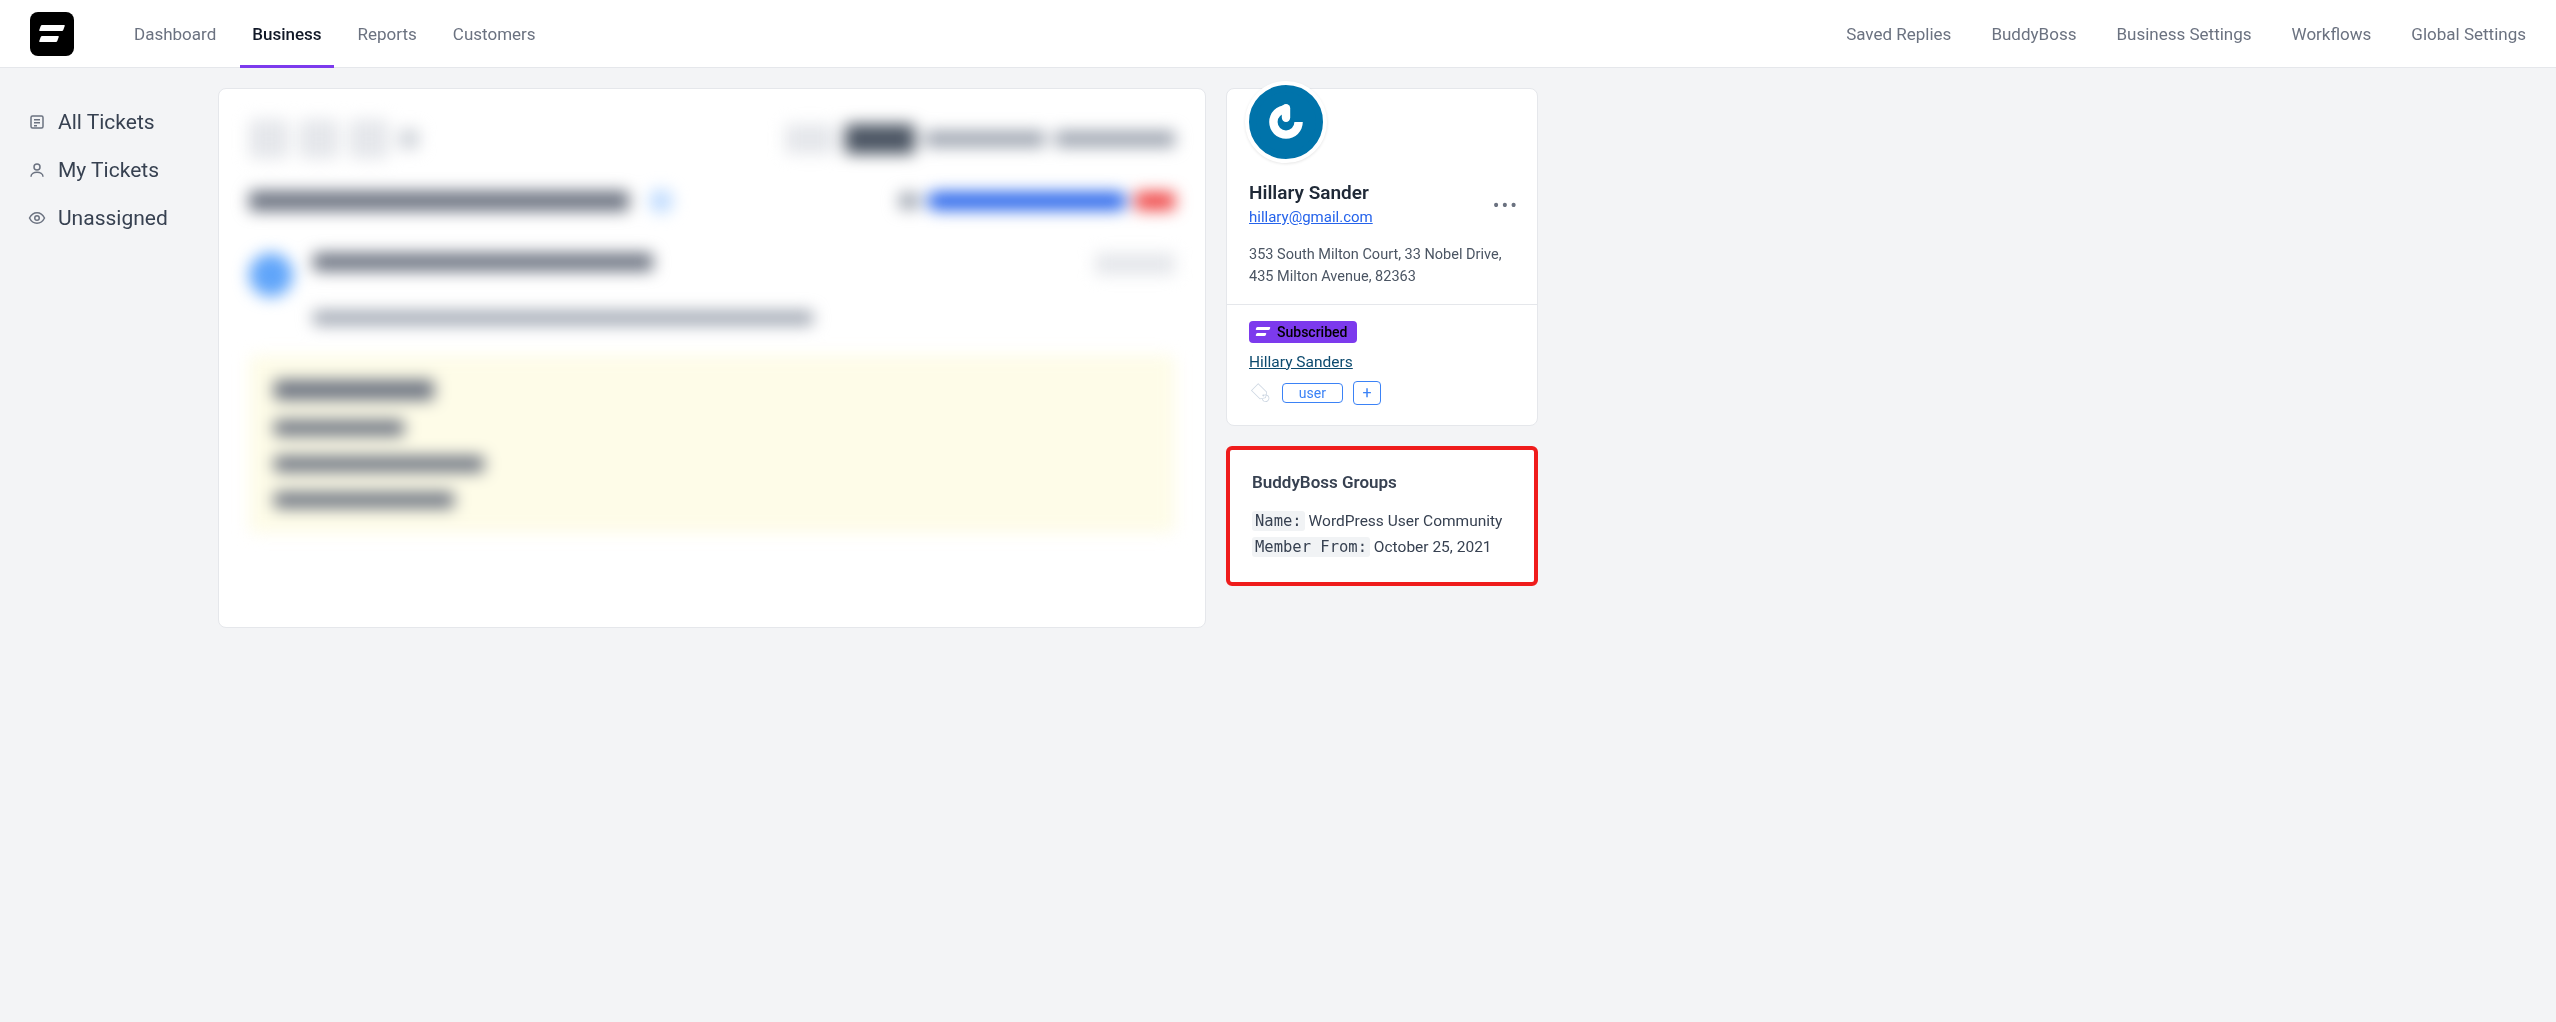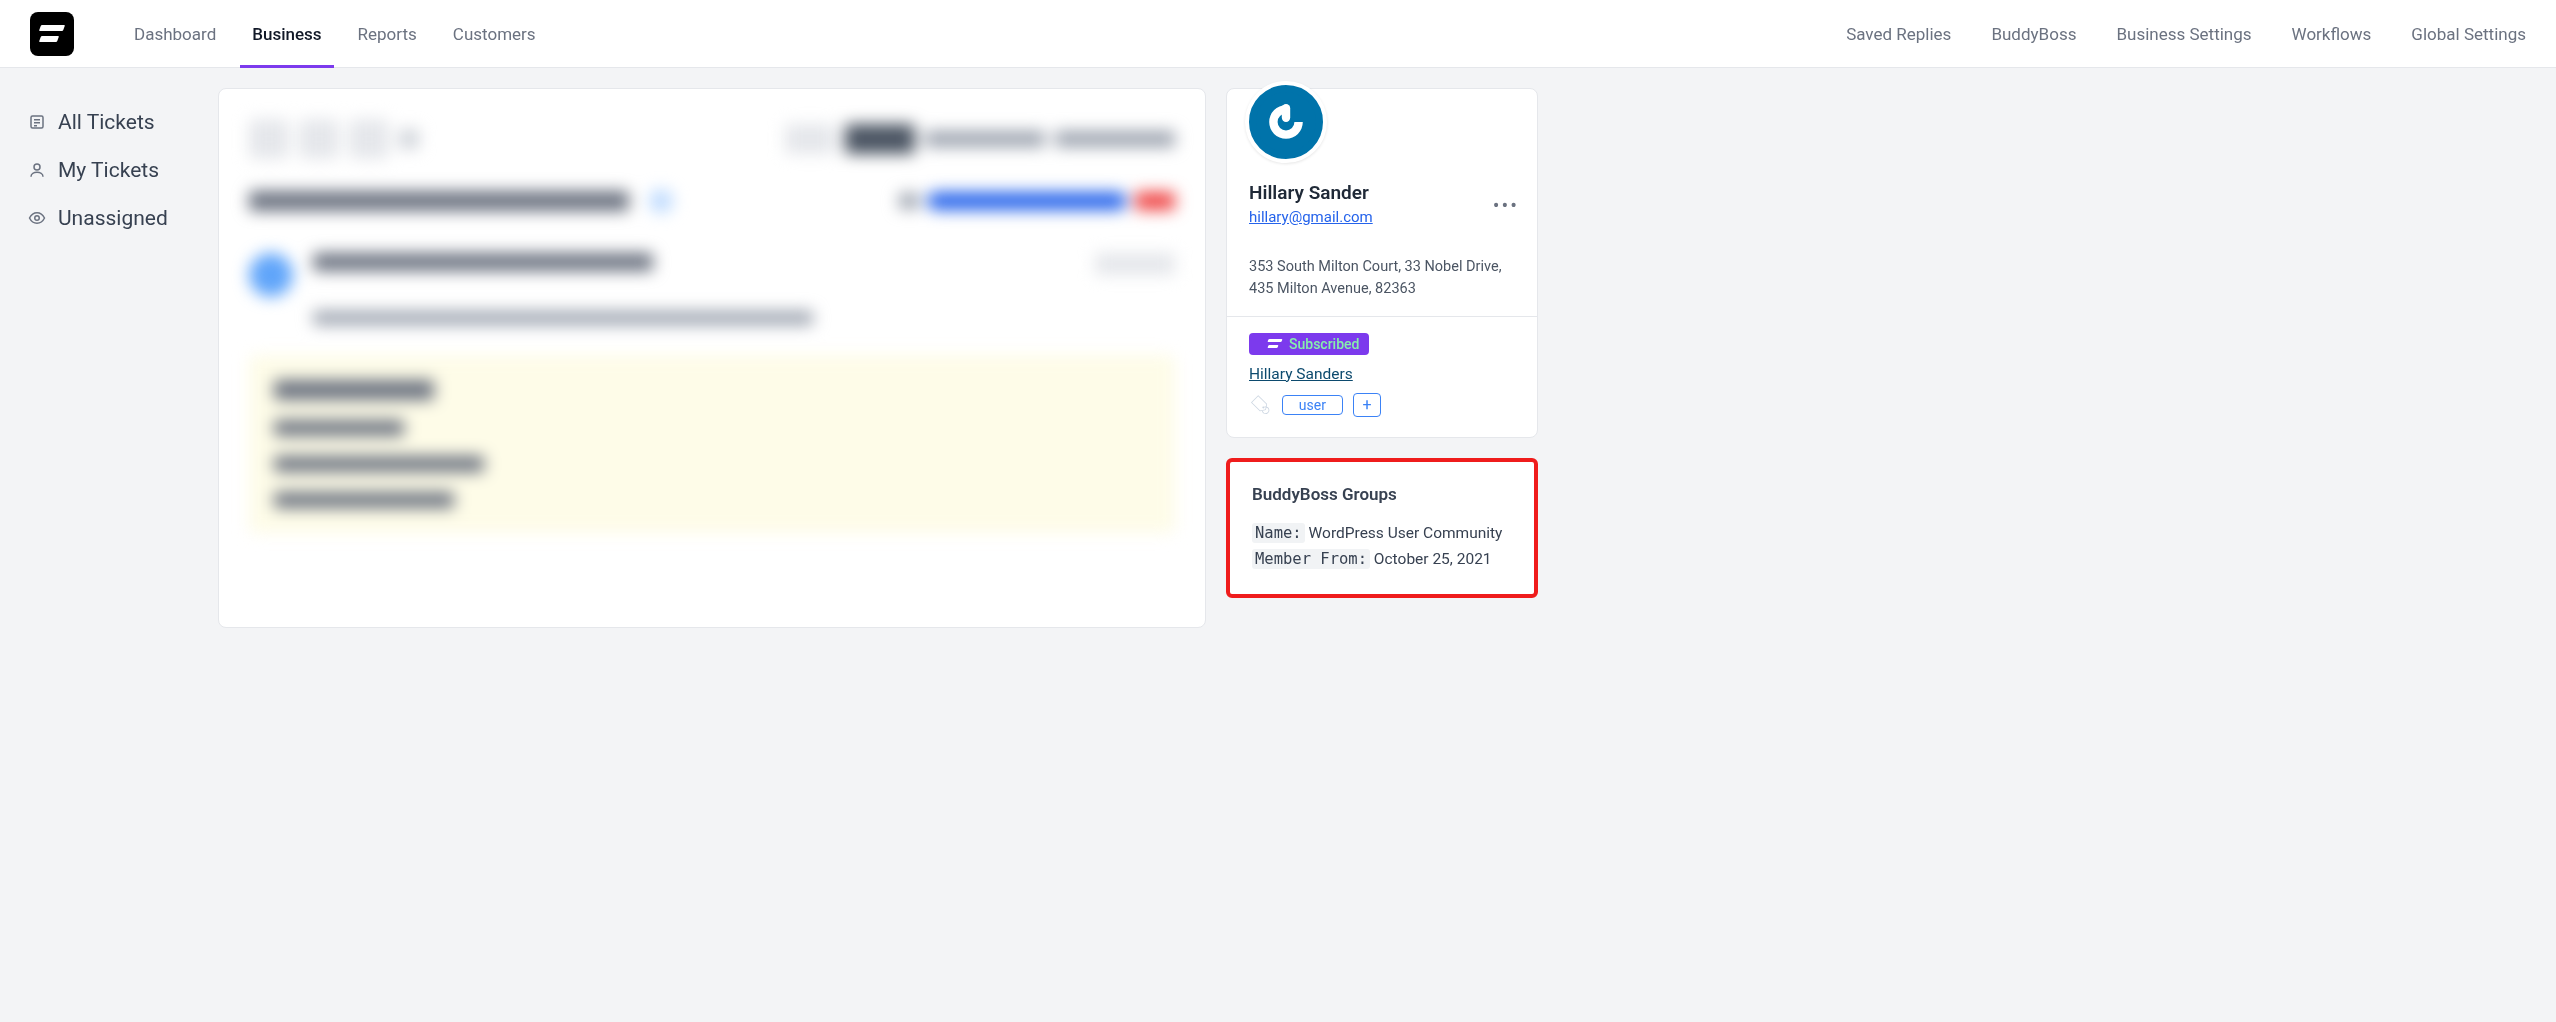--- a/index.html
+++ b/index.html
@@ -279,21 +279,21 @@
     font-size: 19px;
     font-weight: 600;
     color: #1f2937;
     margin-bottom: 4px;
   }
   .profile-email {
     color: #2563eb;
     text-decoration: underline;
     font-size: 15px;
     display: inline-block;
-    margin-bottom: 30px;
+    margin-bottom: 18px;
   }
   .profile-addr {
     color: #4b5563;
     font-size: 14.5px;
     line-height: 1.5;
   }
   .more-icon {
     position: absolute;
     top: 104px;
     right: 18px;
@@ -303,23 +303,23 @@
     letter-spacing: 2px;
   }
   .profile-meta {
     padding: 16px 22px 20px 22px;
   }
   .badge {
     display: inline-flex;
     align-items: center;
     gap: 6px;
     background: #7c3aed;
-    color: #86efac;
-    border-radius: 4px;
-    padding: 3px 10px 3px 18px;
+    color: #000000;
+    border-radius: 4px;
+    padding: 3px 10px 3px 6px;
     font-size: 14px;
     font-weight: 500;
     margin-bottom: 10px;
   }
   .badge-icon {
     width: 16px;
     height: 10px;
     position: relative;
   }
   .badge-icon::before, .badge-icon::after {

